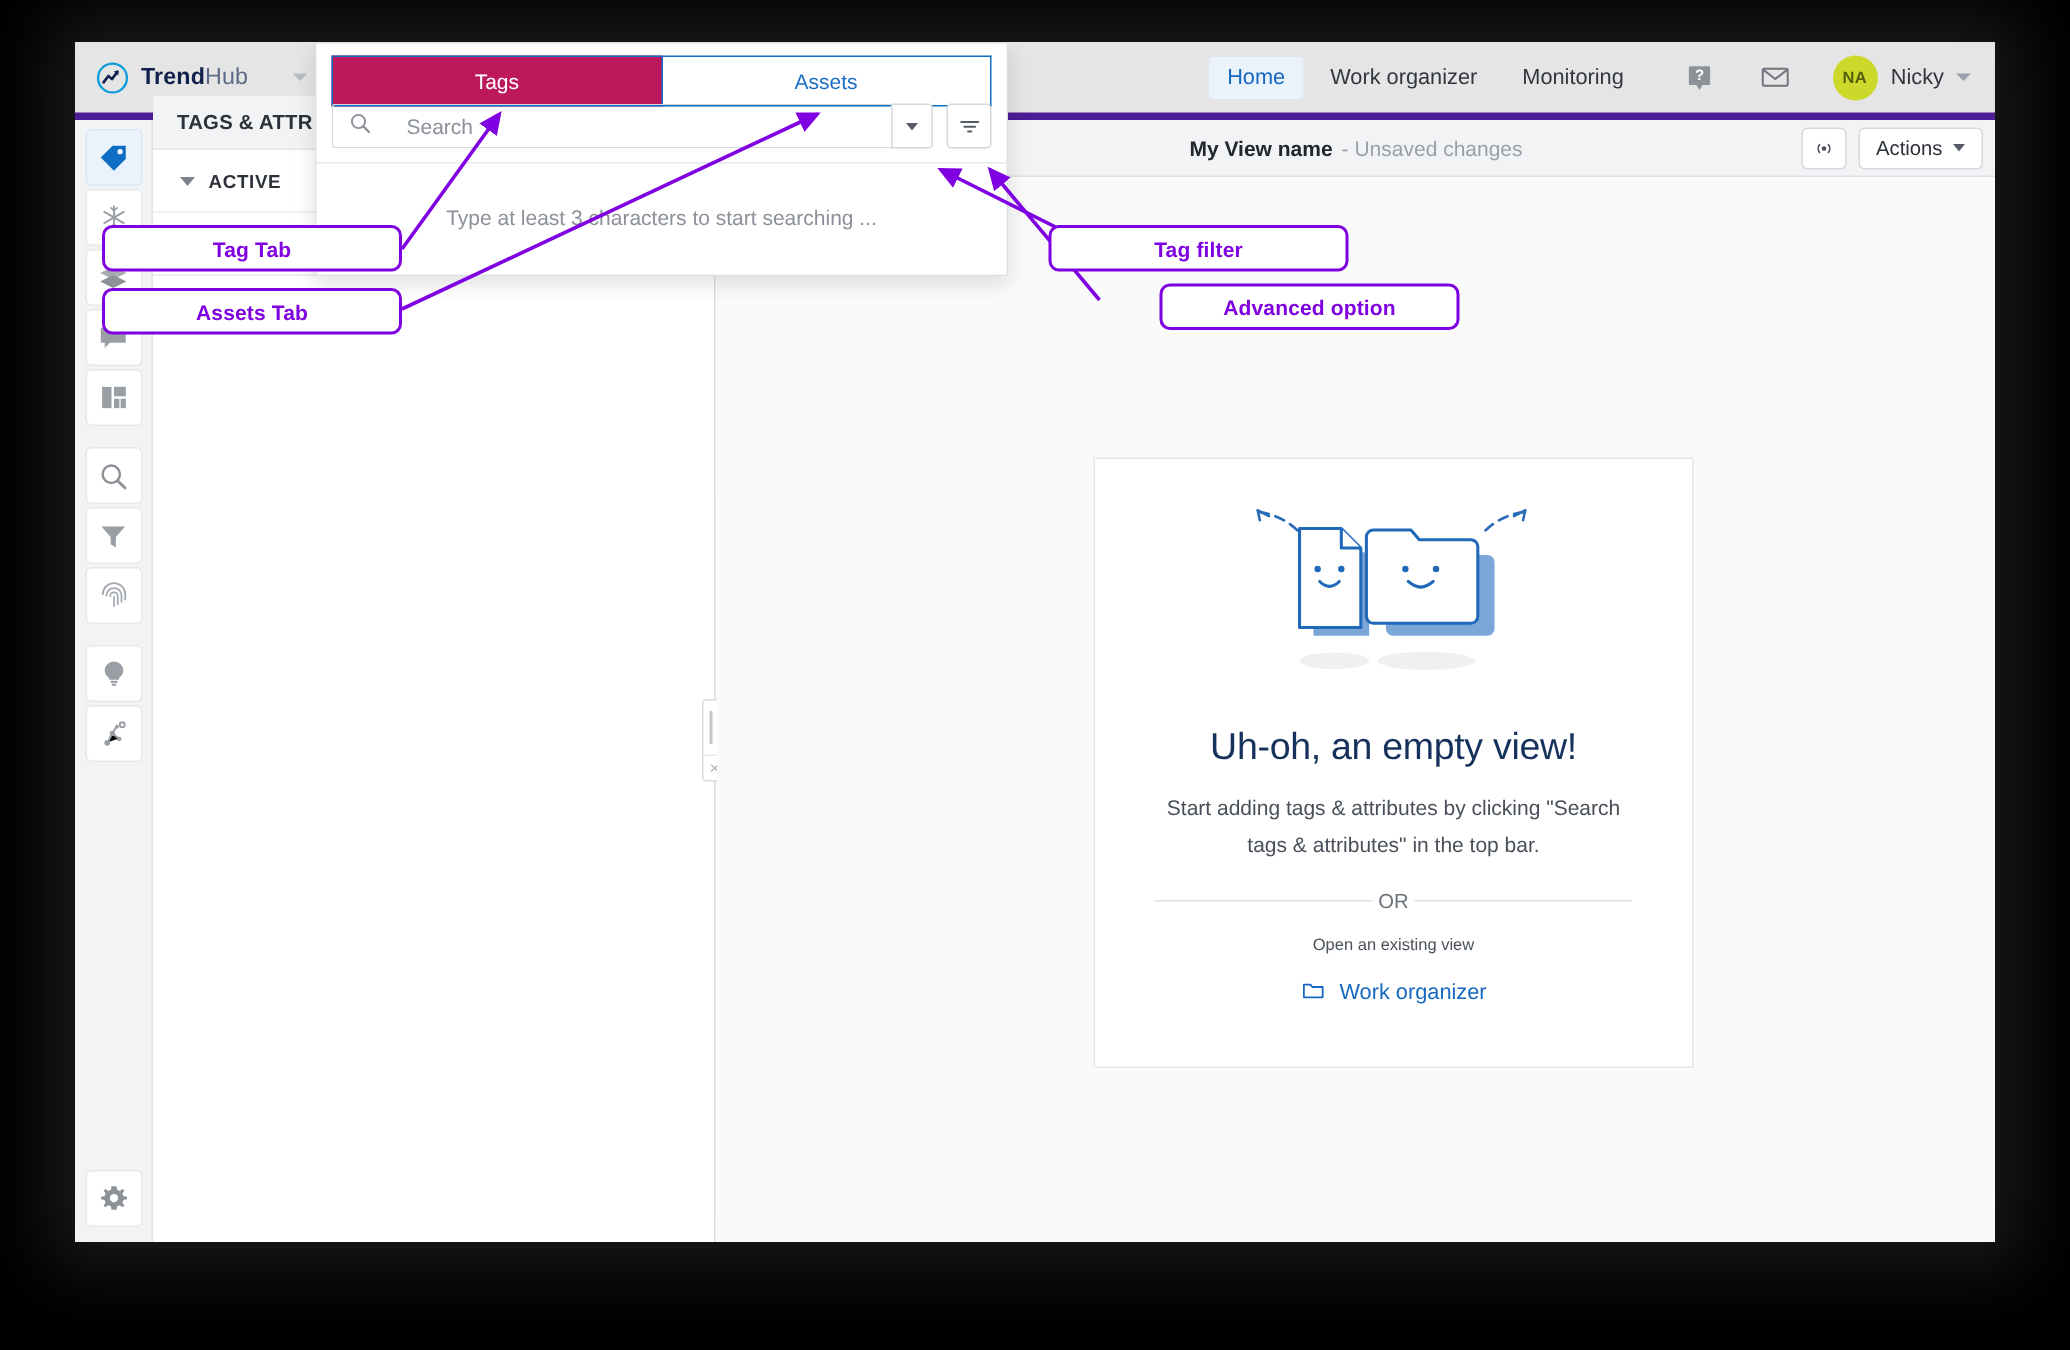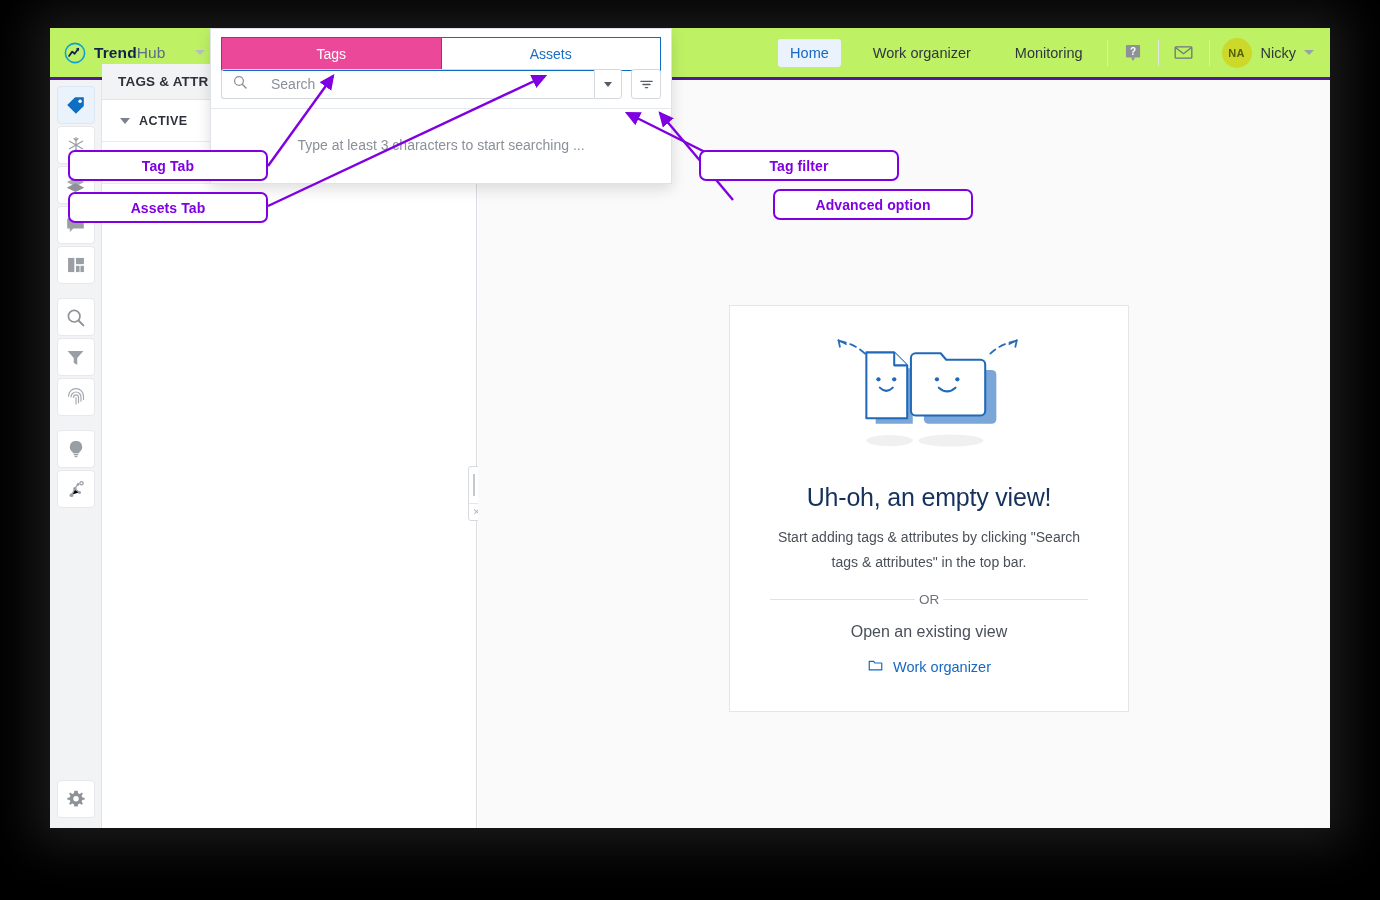--- a/index.html
+++ b/index.html
@@ -17,35 +17,35 @@
     left: 50px; top: 28px;
     width: 1280px; height: 800px;
     background: #fff;
     overflow: hidden;
     box-shadow: 0 0 44px 18px rgba(255,255,255,0.10);
   }
 
   
   .topbar {
     position: absolute; left: 0; top: 0; width: 1280px; height: 52px;
-    background: #bef264; border-bottom: 3px solid #4c1d95;
+    background: #e5e5e5; border-bottom: 5px solid #4c1d95;
     display: flex; align-items: center;
   }
   .brand { display: flex; align-items: center; padding-left: 14px; gap: 8px; }
   .brand-logo { width: 22px; height: 22px; }
   .brand-text { font-size: 15.5px; letter-spacing: .1px; }
   .brand-text .b1 { color: #10214b; font-weight: bold; }
   .brand-text .b2 { color: #5c6b87; }
   .brand-caret {
     margin-left: 22px; width: 0; height: 0;
     border-left: 5px solid transparent; border-right: 5px solid transparent;
     border-top: 5px solid #b9bdc6;
   }
   .topbar-spacer { flex: 1; }
-  .nav { display: flex; align-items: center; gap: 20px; }
+  .nav { display: flex; align-items: center; gap: 6px; }
   .nav-item {
     font-size: 14.5px; color: #31363f; padding: 6px 12px; border-radius: 3px;
     white-space: nowrap;
   }
   .nav-item.active { color: #1668c1; background: #eaf2fb; }
   .tb-sep { width: 1px; height: 26px; background: #e2e4e8; margin: 0 12px; }
   .tb-icon { width: 26px; height: 26px; display: flex; align-items: center; justify-content: center; }
   .avatar {
     width: 30px; height: 30px; border-radius: 50%;
     background: #cdd92a; color: #545f0a;
@@ -153,38 +153,38 @@
   .empty-title {
     margin-top: 18px; font-size: 25px; color: #16325c; letter-spacing: -.2px;
   }
   .empty-desc {
     margin-top: 13px; width: 310px; text-align: center;
     font-size: 14px; color: #4a5059; line-height: 1.78;
   }
   .or-row { margin-top: 17px; width: 318px; display: flex; align-items: center; gap: 4px; }
   .or-line { flex: 1; height: 1px; background: #e0e2e5; }
   .or-text { font-size: 13.5px; color: #6d737c; }
-  .open-text { margin-top: 16px; font-size: 16px; color: #4a5059; }
+  .open-text { margin-top: 16px; font-size: 11px; color: #4a5059; }
   .open-link {
     margin-top: 17px; display: flex; align-items: center; gap: 9px;
     font-size: 14.5px; color: #1668c1;
   }
 
   
   .search-pop {
     position: absolute; left: 160px; top: 0; width: 462px; height: 156px;
     background: #fff; border: 1px solid #dfe2e6;
     box-shadow: 0 5px 14px rgba(0,0,0,.13);
   }
   .tabs { display: flex; height: 34px; padding: 8px 10px 0 10px; gap: 0; }
   .tab {
     flex: 1; display: flex; align-items: center; justify-content: center;
     font-size: 14px; height: 34px;
   }
-  .tab.on { background: #ec4899; color: #fff; border: 1px solid #0d6ec4; }
+  .tab.on { background: #be185d; color: #fff; border: 1px solid #0d6ec4; }
   .tab.off { background: #fff; color: #1a6fc4; border: 1px solid #0d6ec4; border-left: none; }
   .search-row { display: flex; align-items: center; padding: 6px 10px 9px 10px; gap: 0; }
   .search-box {
     flex: 1; height: 30px; border: 1px solid #d5d8de; border-right: none;
     border-radius: 3px 0 0 3px; display: flex; align-items: center; padding-left: 10px; gap: 23px;
   }
   .search-ph { font-size: 14px; color: #8b9099; }
   .drop-btn {
     width: 28px; height: 30px; border: 1px solid #d5d8de; border-radius: 0 3px 3px 0;
     background: #fff; display: flex; align-items: center; justify-content: center;
@@ -372,20 +372,37 @@
         <span class="split-grip">
             <i></i>
             <i></i>
           </span>
         <span class="split-x">✕</span>
       </div>
     </div>
 
     <div class="content">
 
+      <div class="view-head">
+        <span class="view-title">My View name</span>
+        <span class="view-sub">- Unsaved changes</span>
+        <span class="vh-actions">
+          <span class="vh-btn icon">
+            <svg viewBox="0 0 24 24" width="16" height="16">
+              <circle cx="12" cy="12" r="2.2" fill="#4a5059"></circle>
+              <path d="M7.6 8 A6.2 6.2 0 0 0 7.6 16" fill="none" stroke="#4a5059" stroke-width="1.6" stroke-linecap="round"></path>
+              <path d="M16.4 8 A6.2 6.2 0 0 1 16.4 16" fill="none" stroke="#4a5059" stroke-width="1.6" stroke-linecap="round"></path>
+            </svg>
+          </span>
+          <span class="vh-btn text">
+            <span>Actions</span>
+            <span class="caret-sm"></span>
+          </span>
+        </span>
+      </div>
 
       <div class="empty-card">
         <div class="empty-ill">
           <svg viewBox="0 0 220 140" width="205" height="130">
 
             <g fill="none" stroke="#2b6cb8" stroke-width="1.9" stroke-linecap="round">
               <path d="M20 14 L12 10"></path>
               <path d="M12 10 L13.5 17"></path>
               <path d="M13 11 C 26 13, 36 19, 43 27" stroke-dasharray="7 5"></path>
               <path d="M196 14 L204 10"></path>

